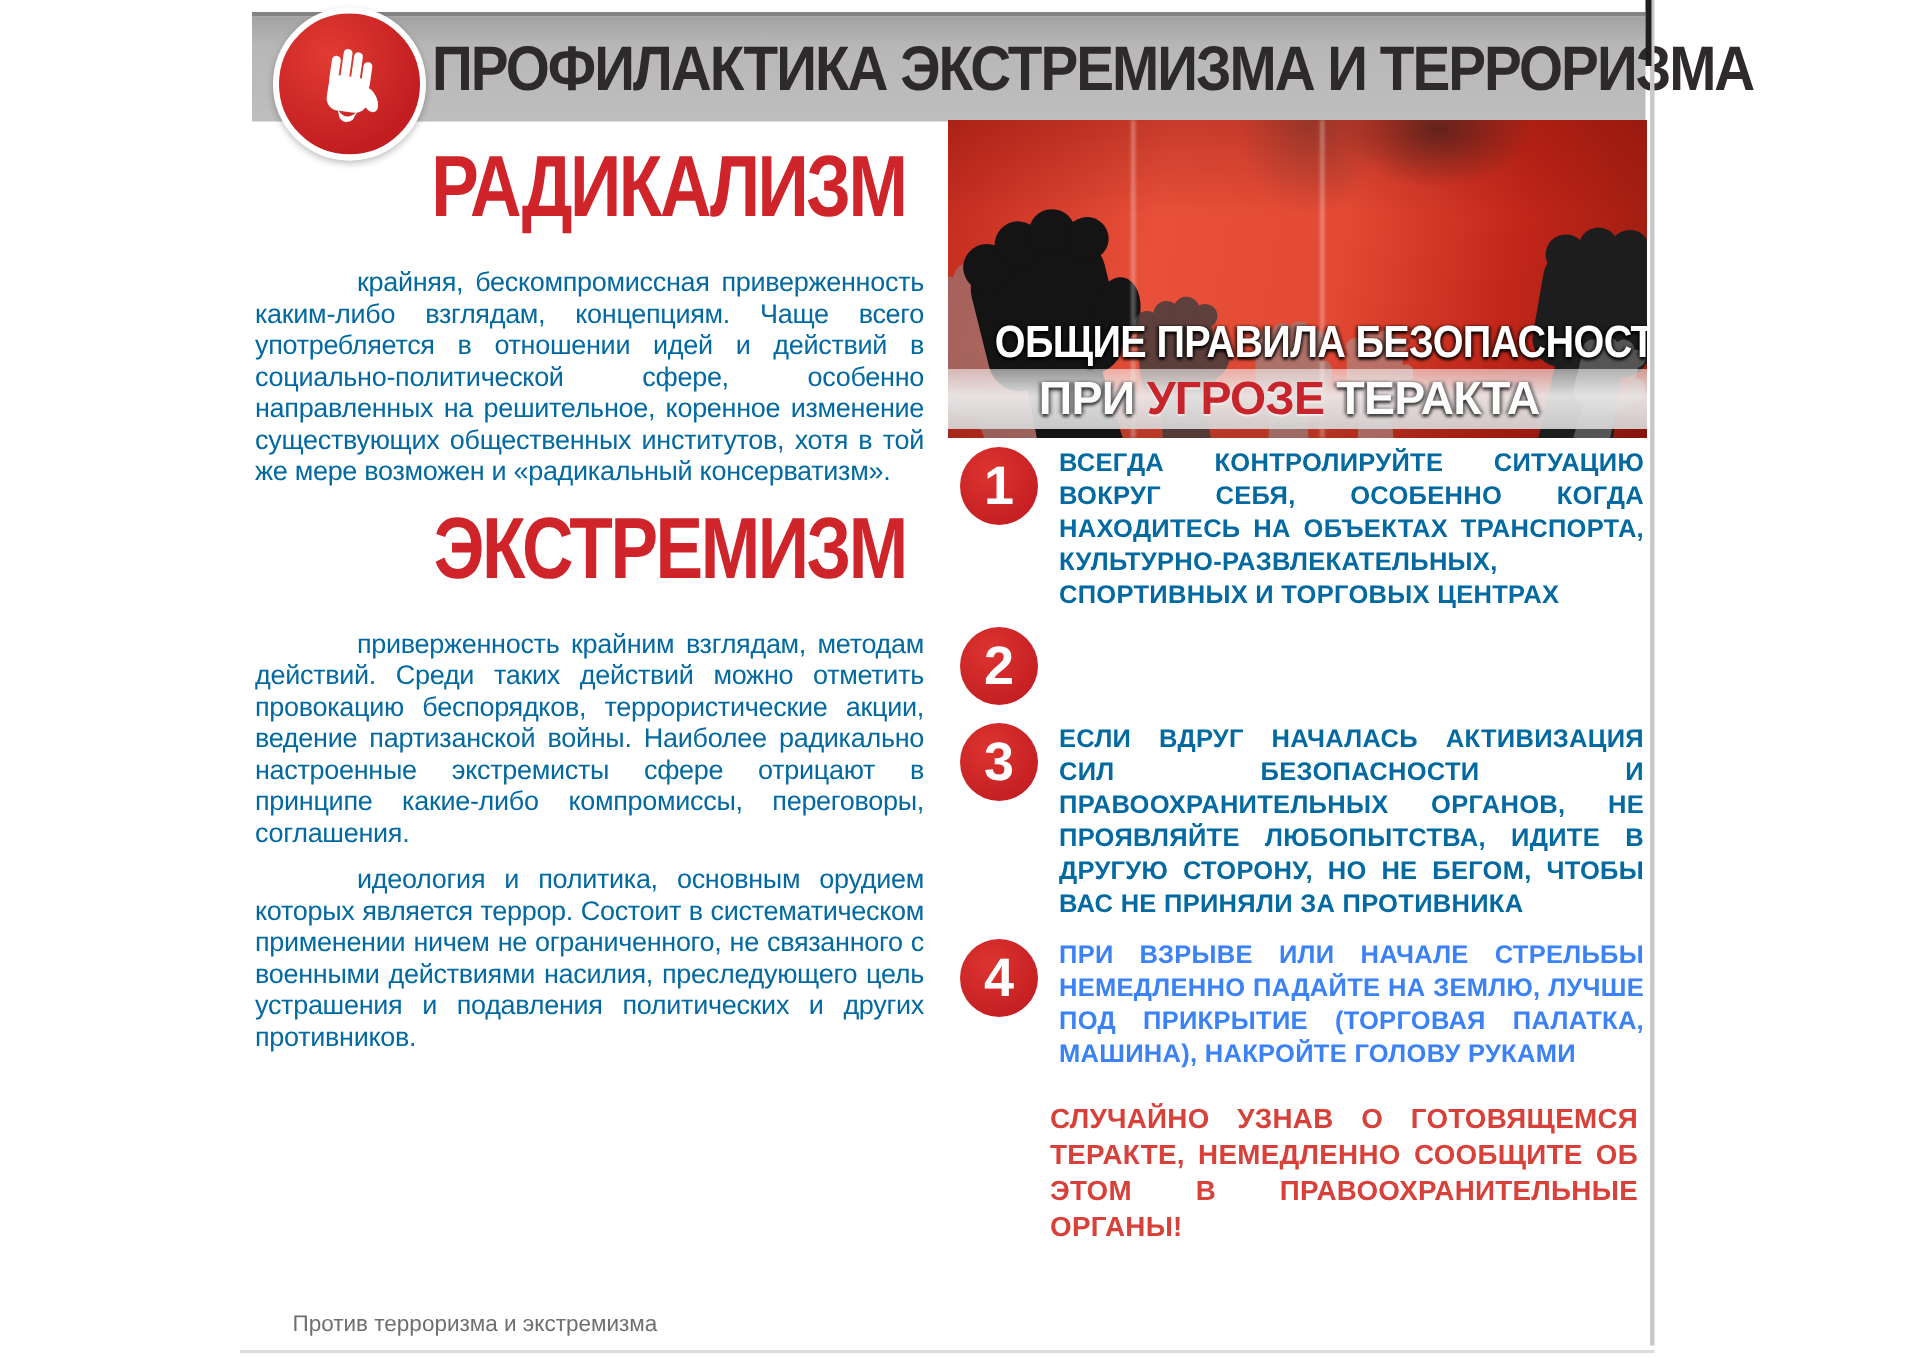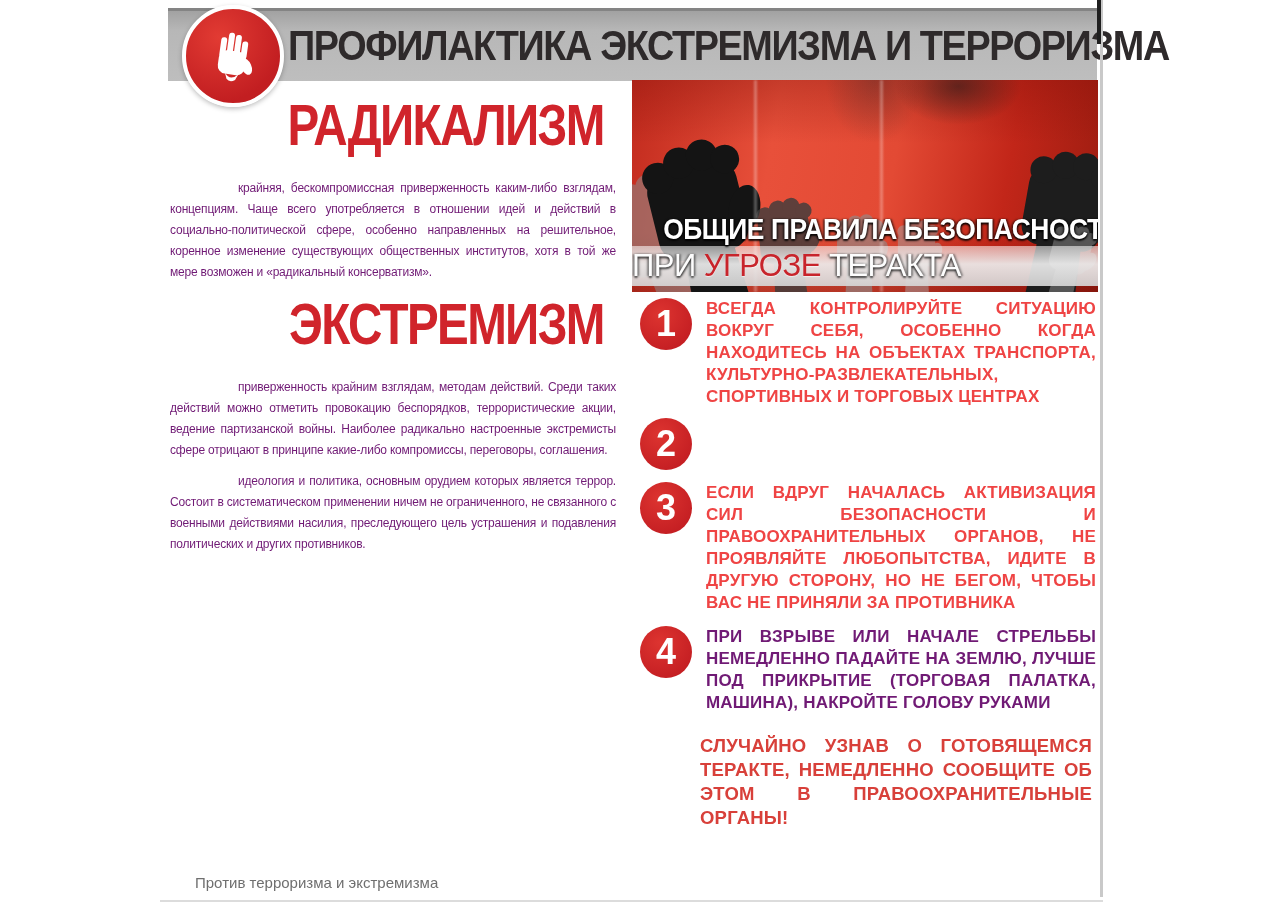--- a/index.html
+++ b/index.html
@@ -18,55 +18,55 @@
     background:radial-gradient(circle at 35% 30%,#e23b33,#c21e21 72%);
     border:4px solid #ffffff;box-shadow:0 2px 5px rgba(0,0,0,.25);
     display:flex;align-items:center;justify-content:center;}
   .stop-icon svg{width:62px;height:62px;}
 
   
   .left-col{position:absolute;left:170px;top:84px;width:446px;}
   .def-heading{margin:12px;text-align:right;line-height:58px;white-space:nowrap;}
   .def-heading span{display:inline-block;transform:scaleX(.82);transform-origin:right center;
     font-size:58px;font-weight:bold;letter-spacing:-2px;color:#d0242b;}
-  .def-text{margin:2px 0 0 0;font-size:12px;line-height:21px;color:#701a75;
+  .def-text{margin:2px 0 0 0;font-size:18px;line-height:21px;color:#0369a1;
     text-align:justify;text-indent:68px;letter-spacing:-.2px;}
   .sec2{margin-top:6px}.sec3{margin-top:8px}.sec4{margin-top:10px}
 
   
   .right-col{position:absolute;left:632px;top:80px;width:466px;}
   .banner{position:relative;width:466px;height:212px;overflow:hidden;
     background:
       radial-gradient(90px 55px at 70% 3%,rgba(25,25,25,.55),transparent 70%),
       radial-gradient(70px 90px at 52% 0%,rgba(45,45,45,.3),transparent 70%),
       linear-gradient(180deg,rgba(120,12,6,.30),transparent 30%,transparent 72%,rgba(95,10,5,.35)),
       linear-gradient(100deg,#c22b1e 0%,#e8503a 30%,#e34a34 55%,#c22619 78%,#9a1c10 100%);}
   .banner svg.fists{position:absolute;left:0;top:0;width:100%;height:100%;}
   .fold{position:absolute;top:0;bottom:0;width:3px;background:rgba(255,255,255,.30);filter:blur(1px);}
   .banner-strip{position:absolute;left:0;right:0;top:166px;height:40px;
     background:linear-gradient(180deg,rgba(255,255,255,.55),rgba(238,238,238,.92) 45%,rgba(214,214,214,.92));}
   .banner-title1{position:absolute;left:0;right:0;top:132px;text-align:center;white-space:nowrap;}
   .banner-title1 span{display:inline-block;transform:scaleX(.88);font-size:30px;font-weight:bold;
     color:#ffffff;letter-spacing:-.5px;
     text-shadow:0 2px 2px rgba(0,0,0,.85),2px 0 2px rgba(0,0,0,.5),-2px 0 2px rgba(0,0,0,.5);}
-  .banner-title2{position:absolute;left:0;right:11px;top:168px;white-space:nowrap;
-    font-size:31px;font-weight:normal;letter-spacing:-.5px;}
+  .banner-title2{position:absolute;left:0;right:11px;top:168px;text-align:center;white-space:nowrap;
+    font-size:31px;font-weight:bold;letter-spacing:-.5px;}
   .banner-title2 .w{color:#fdfdfd;
     text-shadow:0 2px 2px rgba(40,40,40,.8),2px 0 2px rgba(60,60,60,.5),-2px 0 2px rgba(60,60,60,.5);}
   .banner-title2 .r{color:#c8242b;text-shadow:0 1px 1px rgba(255,255,255,.6);}
 
   .rules{list-style:none;margin:4px 0 0 0;padding:0;}
   .rule{display:flex;align-items:flex-start;margin-top:6px;}
   .num-circle{flex:0 0 52px;width:52px;height:52px;margin-left:8px;border-radius:50%;
     background:radial-gradient(circle at 38% 32%,#dd3430,#c51f23 75%);
     color:#ffffff;font-size:36px;font-weight:bold;display:flex;align-items:center;justify-content:center;
     line-height:1;}
   .rule p{margin:0 0 0 14px;width:390px;font-size:17px;line-height:22px;font-weight:bold;
-    color:#ef4444;text-align:justify;letter-spacing:.2px;}
-  .rule.muted p{color:#701a75;}
+    color:#0369a1;text-align:justify;letter-spacing:.2px;}
+  .rule.muted p{color:#3b82f6;}
   .rule.r2{margin-top:10px}.rule.r3{margin-top:12px}.rule.r4{margin-top:12px}
 
   .warning{margin:20px 0 0 68px;width:392px;font-size:18.5px;line-height:24px;font-weight:bold;
     color:#d8403a;text-align:justify;letter-spacing:.2px;}
 
   
   .footer-caption{position:absolute;left:166px;top:874px;font-size:15px;color:#6f6f6f;margin-left:29px;}
   .edge-right{position:absolute;left:1100px;top:0;width:3px;height:897px;background:#c9c9c9;}
   .corner-tick{position:absolute;left:1097px;top:0;width:4px;height:44px;background:#1f1f1f;}
   .edge-bottom{position:absolute;left:160px;top:900px;width:943px;height:2px;background:#dcdcdc;}

